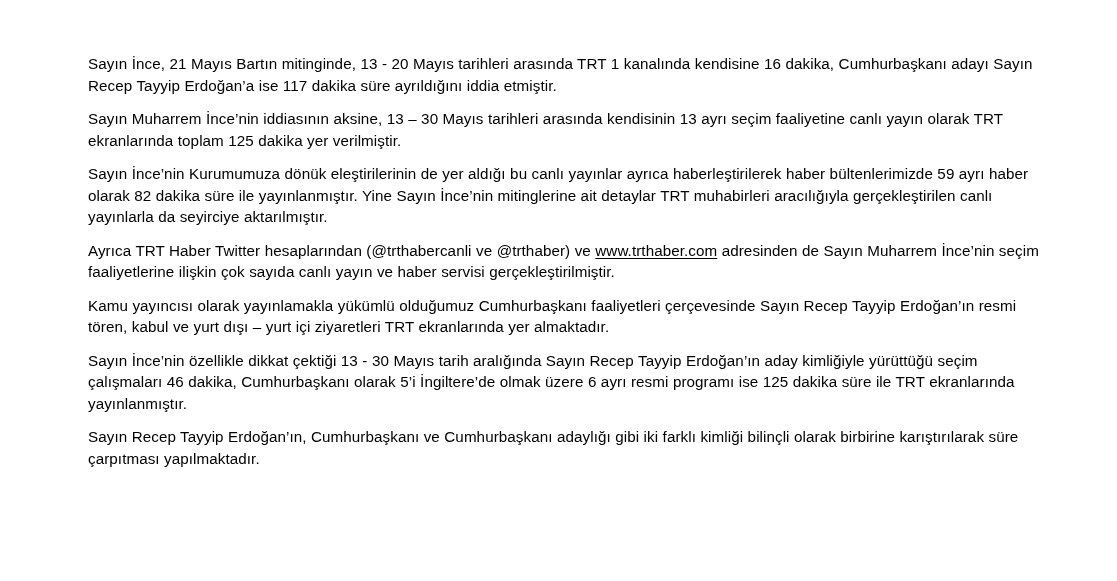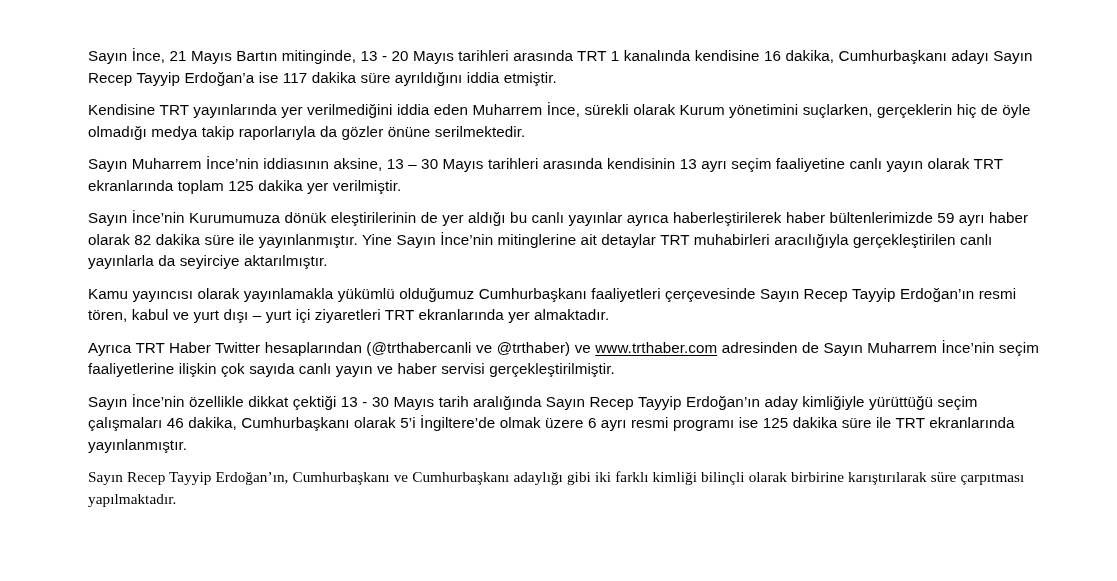--- a/index.html
+++ b/index.html
@@ -21,56 +21,54 @@
     width: 1117px;
     height: 581px;
     background: #ffffff;
     box-sizing: border-box;
     padding: 41px 60px 0 88px;
   }
   .doc-body {
     width: 952px;
   }
   p.para {
-    margin: 4px 0 11px 0;
+    margin: 12px 0 11px 0;
     font-size: 15.2px;
     line-height: 21.5px;
     text-align: left;
     color: #000000;
     letter-spacing: 0.005em;
     word-spacing: 0.01em;
   }
   p.para:last-child {
     margin-bottom: 0;
-    font-family: Liberation Serif, serif;
   }
   a.inline-link {
     color: #000000;
     text-decoration: underline;
     text-underline-offset: 2px;
   }
 </style>
 </head>
 <body>
 
 <div id="document-page">
   <div class="doc-body">
 
     <p class="para">Sayın İnce, 21 Mayıs Bartın mitinginde, 13 - 20 Mayıs tarihleri arasında TRT 1 kanalında kendisine 16 dakika, Cumhurbaşkanı adayı Sayın Recep Tayyip Erdoğan’a ise 117 dakika süre ayrıldığını iddia etmiştir.</p>
 
 
 
-    <p class="para">Kendisine TRT yayınlarında yer verilmediğini iddia eden Muharrem İnce, sürekli olarak Kurum yönetimini suçlarken, gerçeklerin hiç de öyle olmadığı medya takip raporlarıyla da gözler önüne serilmektedir.</p>
 
     <p class="para">Sayın Muharrem İnce’nin iddiasının aksine, 13 – 30 Mayıs tarihleri arasında kendisinin 13 ayrı seçim faaliyetine canlı yayın olarak TRT ekranlarında toplam 125 dakika yer verilmiştir.</p>
 
     <p class="para">Sayın İnce’nin Kurumumuza dönük eleştirilerinin de yer aldığı bu canlı yayınlar ayrıca haberleştirilerek haber bültenlerimizde 59 ayrı haber olarak 82 dakika süre ile yayınlanmıştır. Yine Sayın İnce’nin mitinglerine ait detaylar TRT muhabirleri aracılığıyla gerçekleştirilen canlı yayınlarla da seyirciye aktarılmıştır.</p>
 
+    <p class="para"><span>Ayrıca TRT Haber Twitter hesaplarından (@trthabercanli ve @trthaber) ve </span><a class="inline-link" href="#">www.trthaber.com</a><span> adresinden de Sayın Muharrem İnce’nin seçim faaliyetlerine ilişkin çok sayıda canlı yayın ve haber servisi gerçekleştirilmiştir.</span></p>
+
     <p class="para">Kamu yayıncısı olarak yayınlamakla yükümlü olduğumuz Cumhurbaşkanı faaliyetleri çerçevesinde Sayın Recep Tayyip Erdoğan’ın resmi tören, kabul ve yurt dışı – yurt içi ziyaretleri TRT ekranlarında yer almaktadır.</p>
-
-    <p class="para"><span>Ayrıca TRT Haber Twitter hesaplarından (@trthabercanli ve @trthaber) ve </span><a class="inline-link" href="#">www.trthaber.com</a><span> adresinden de Sayın Muharrem İnce’nin seçim faaliyetlerine ilişkin çok sayıda canlı yayın ve haber servisi gerçekleştirilmiştir.</span></p>
 
     <p class="para">Sayın İnce’nin özellikle dikkat çektiği 13 - 30 Mayıs tarih aralığında Sayın Recep Tayyip Erdoğan’ın aday kimliğiyle yürüttüğü seçim çalışmaları 46 dakika, Cumhurbaşkanı olarak 5’i İngiltere’de olmak üzere 6 ayrı resmi programı ise 125 dakika süre ile TRT ekranlarında yayınlanmıştır.</p>
 
     <p class="para">Sayın Recep Tayyip Erdoğan’ın, Cumhurbaşkanı ve Cumhurbaşkanı adaylığı gibi iki farklı kimliği bilinçli olarak birbirine karıştırılarak süre çarpıtması yapılmaktadır.</p>
 
   </div>
 </div>
 
 </body></html>

